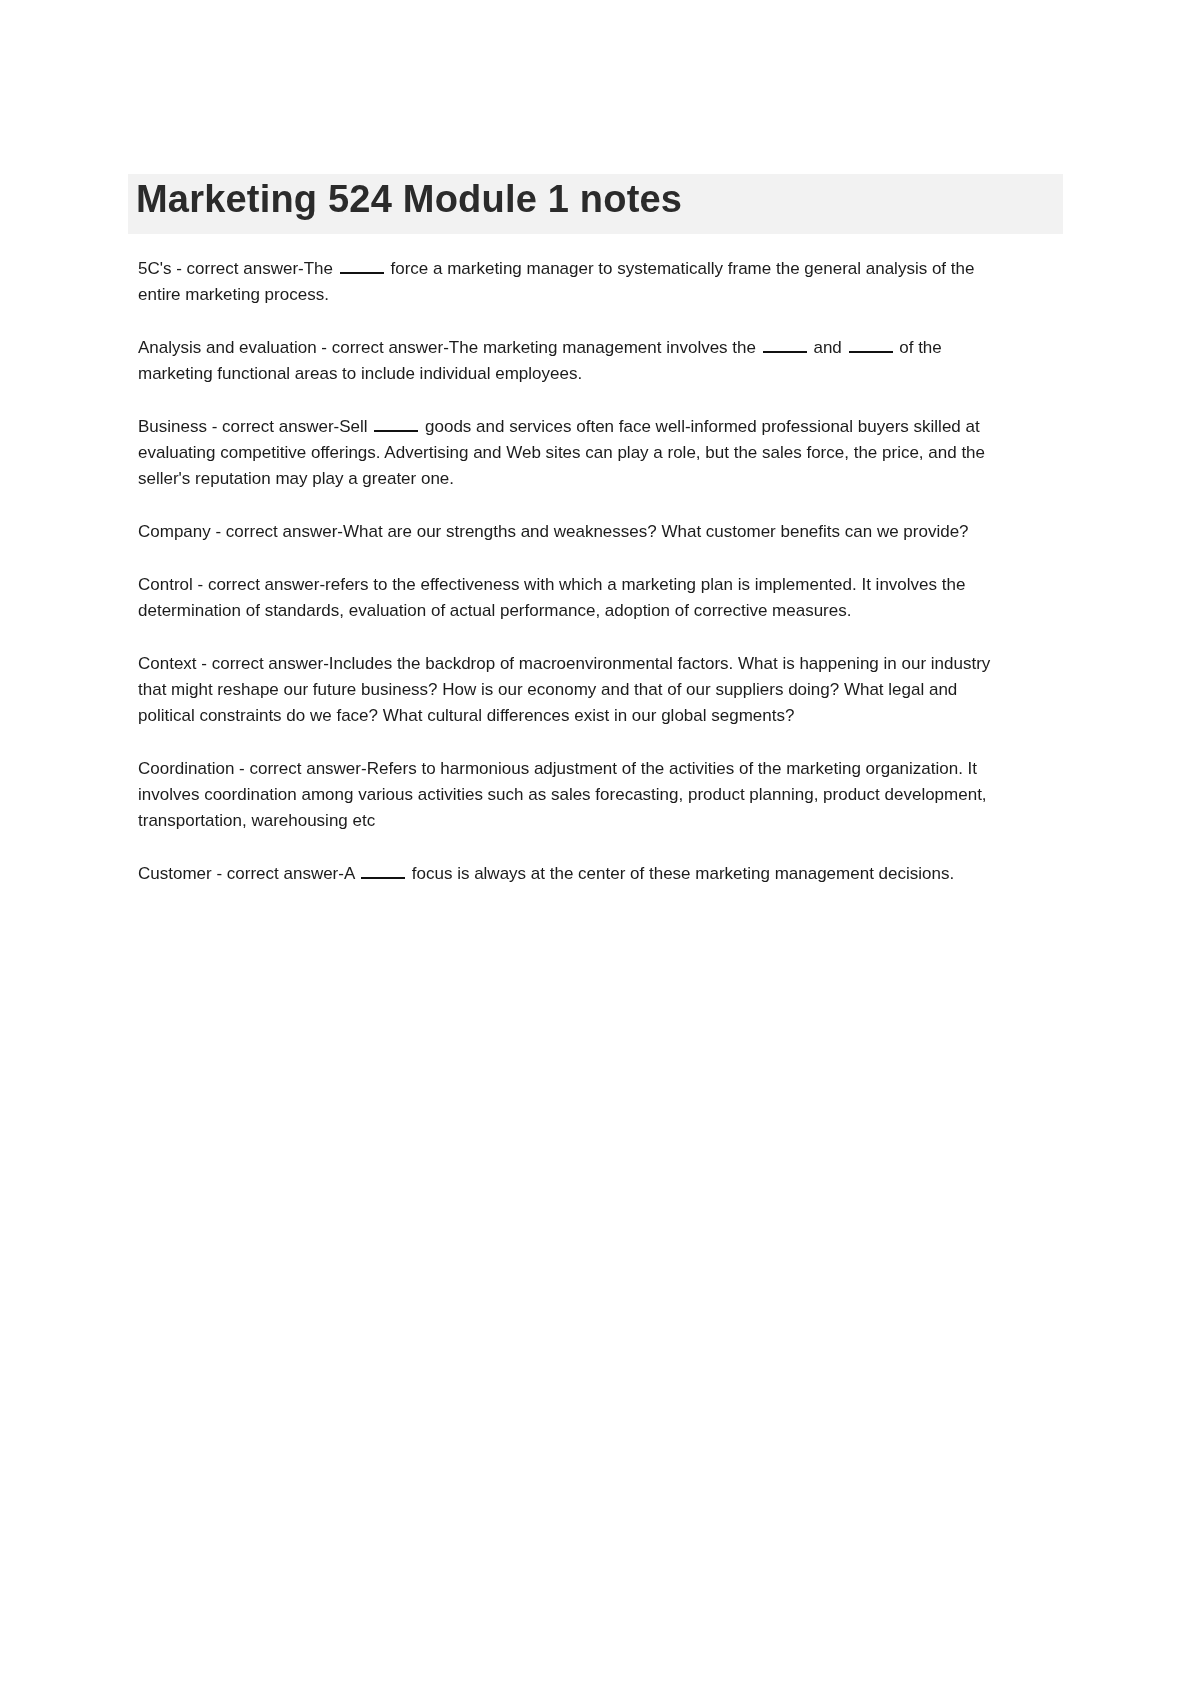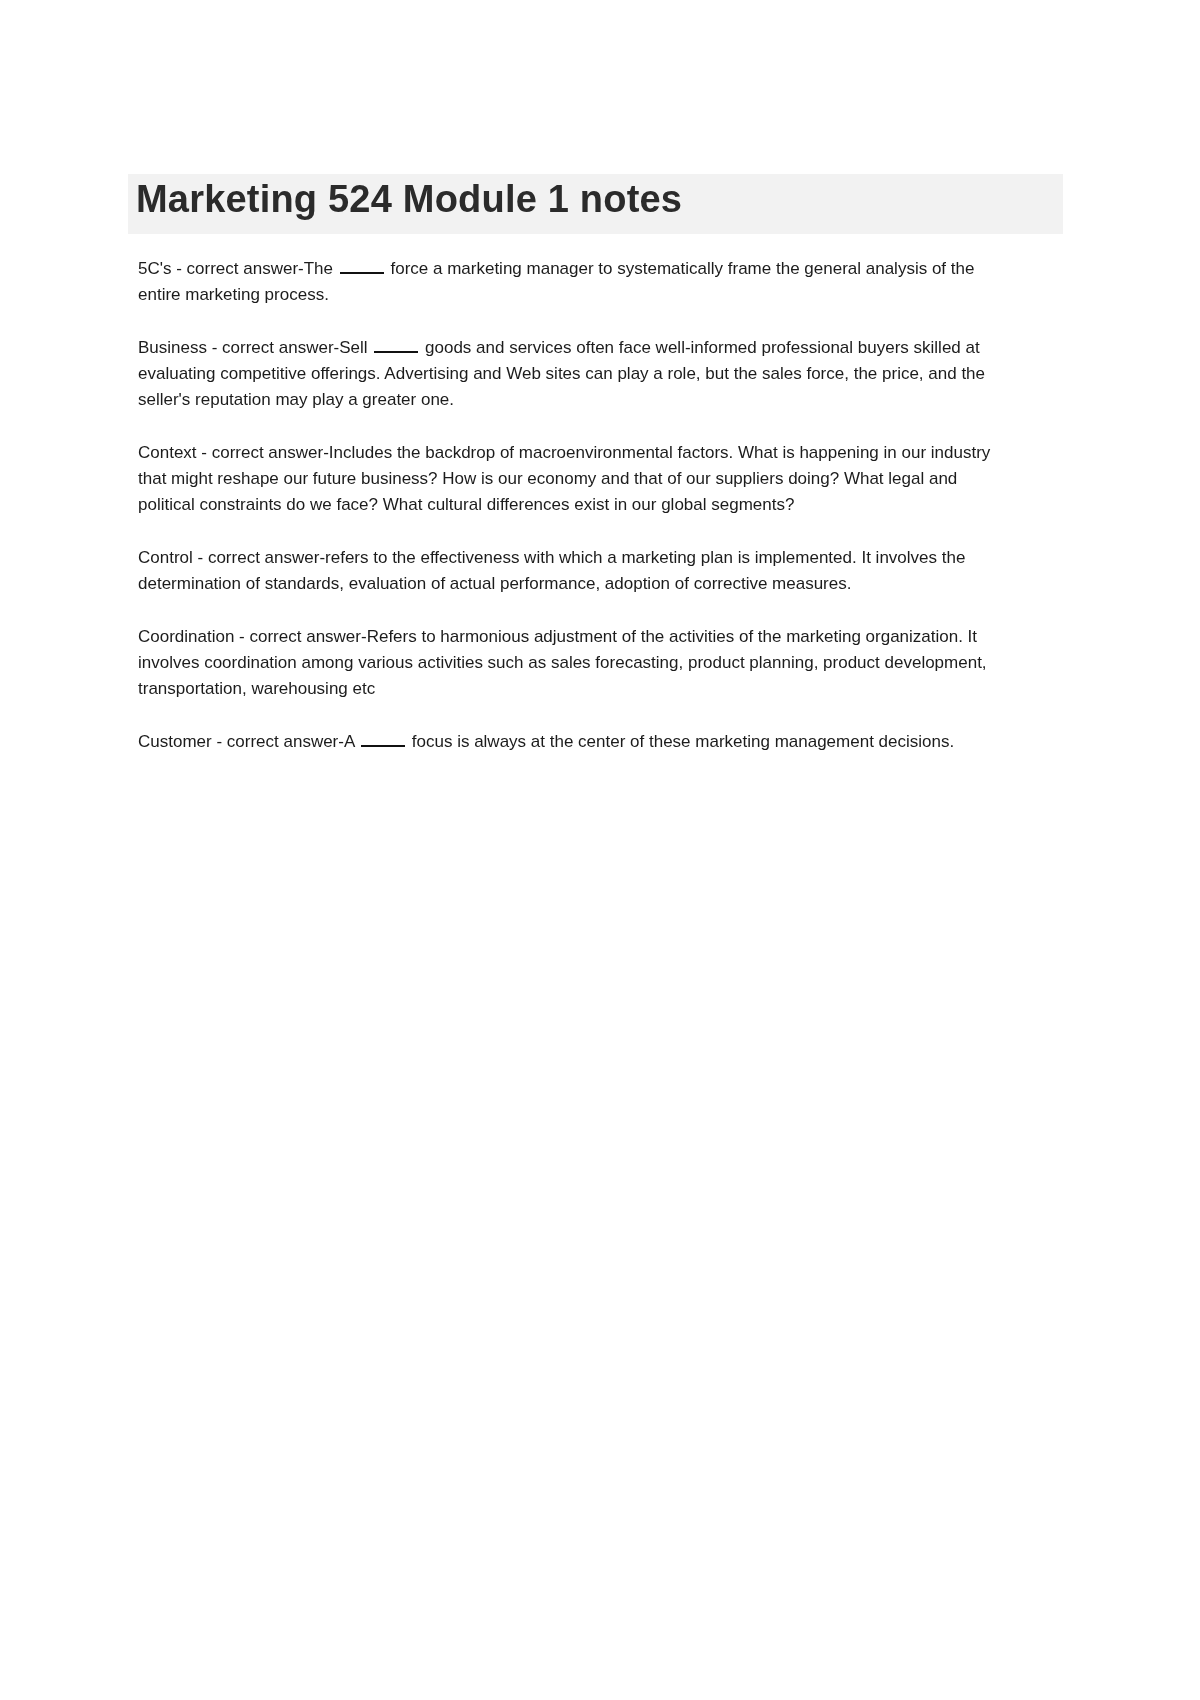--- a/index.html
+++ b/index.html
@@ -78,22 +78,24 @@
 <body>
 
 <div class="page">
 
   <div class="title-bar">
     <h1>Marketing 524 Module 1 notes</h1>
   </div>
 
   <div class="content" id="notes-content">
       <p class="para">5C's - correct answer-The <span class="blank"></span> force a marketing manager to systematically frame the general analysis of the entire marketing process.</p>
+      <p class="para">Analysis and evaluation - correct answer-The marketing management involves the <span class="blank"></span> and <span class="blank"></span> of the marketing functional areas to include individual employees.</p>
       <p class="para">Business - correct answer-Sell <span class="blank"></span> goods and services often face well-informed professional buyers skilled at evaluating competitive offerings. Advertising and Web sites can play a role, but the sales force, the price, and the seller's reputation may play a greater one.</p>
+      <p class="para">Company - correct answer-What are our strengths and weaknesses? What customer benefits can we provide?</p>
+      <p class="para">Control - correct answer-refers to the effectiveness with which a marketing plan is implemented. It involves the determination of standards, evaluation of actual performance, adoption of corrective measures.</p>
       <p class="para">Context - correct answer-Includes the backdrop of macroenvironmental factors. What is happening in our industry that might reshape our future business? How is our economy and that of our suppliers doing? What legal and political constraints do we face? What cultural differences exist in our global segments?</p>
-      <p class="para">Control - correct answer-refers to the effectiveness with which a marketing plan is implemented. It involves the determination of standards, evaluation of actual performance, adoption of corrective measures.</p>
       <p class="para">Coordination - correct answer-Refers to harmonious adjustment of the activities of the marketing organization. It involves coordination among various activities such as sales forecasting, product planning, product development, transportation, warehousing etc</p>
       <p class="para">Customer - correct answer-A <span class="blank"></span> focus is always at the center of these marketing management decisions.</p>
     </div>
 
   <div class="footer-bar"></div>
 
 </div>
 
 </body></html>

